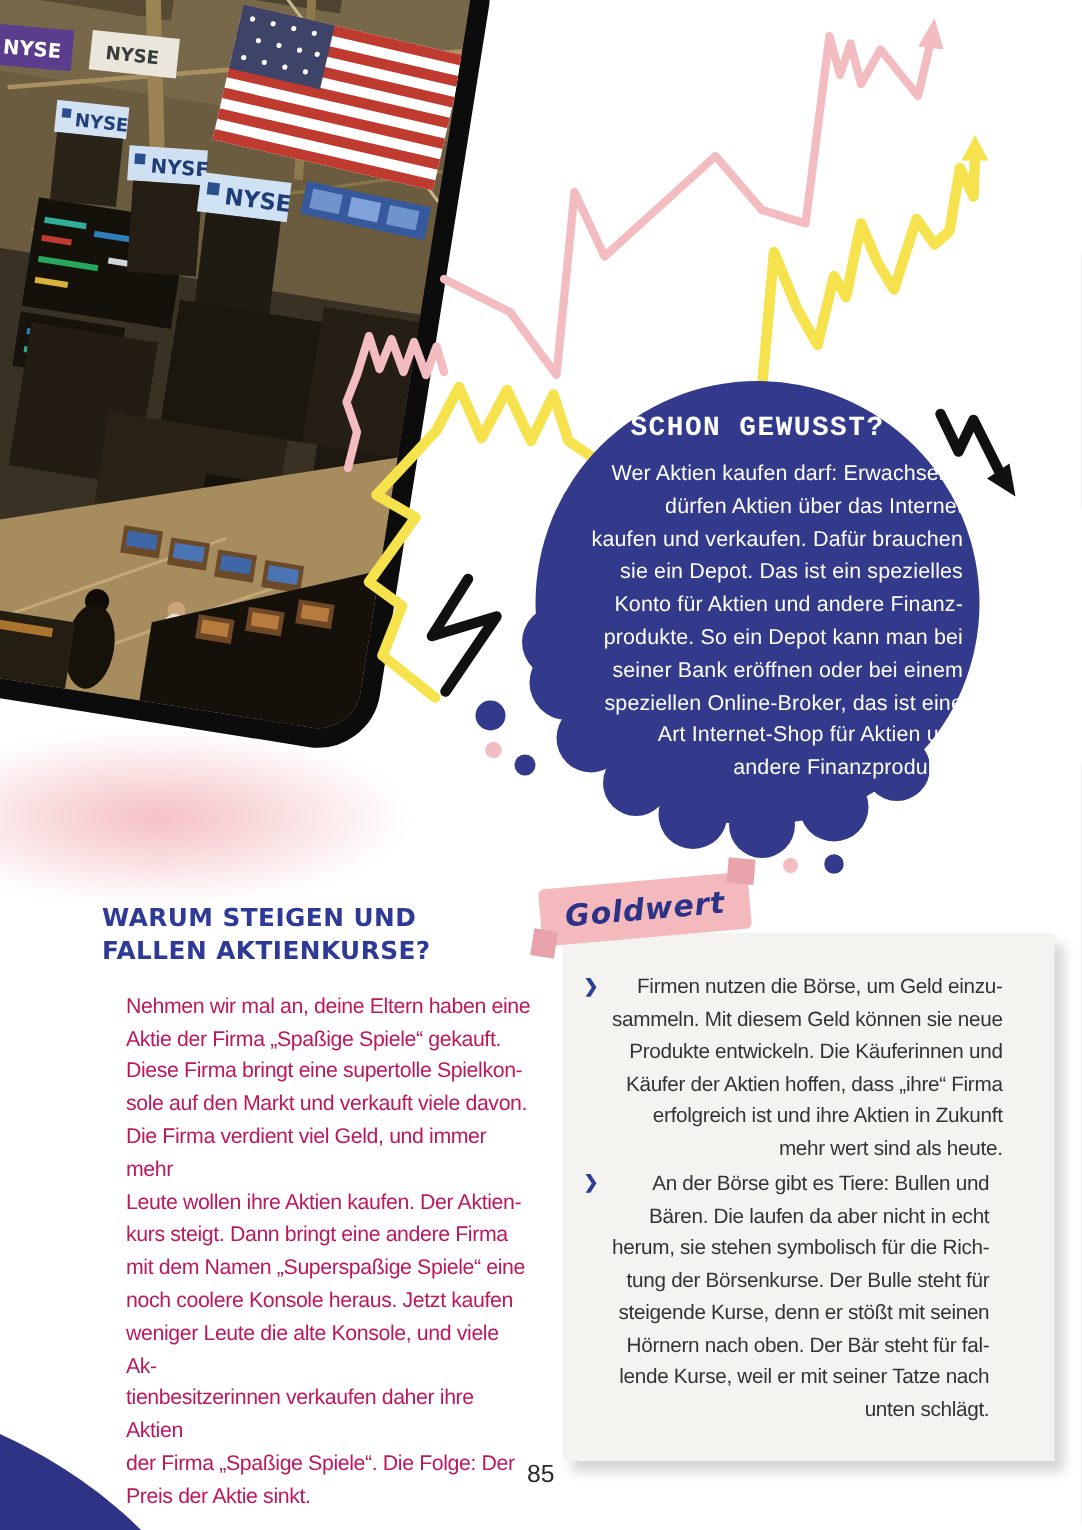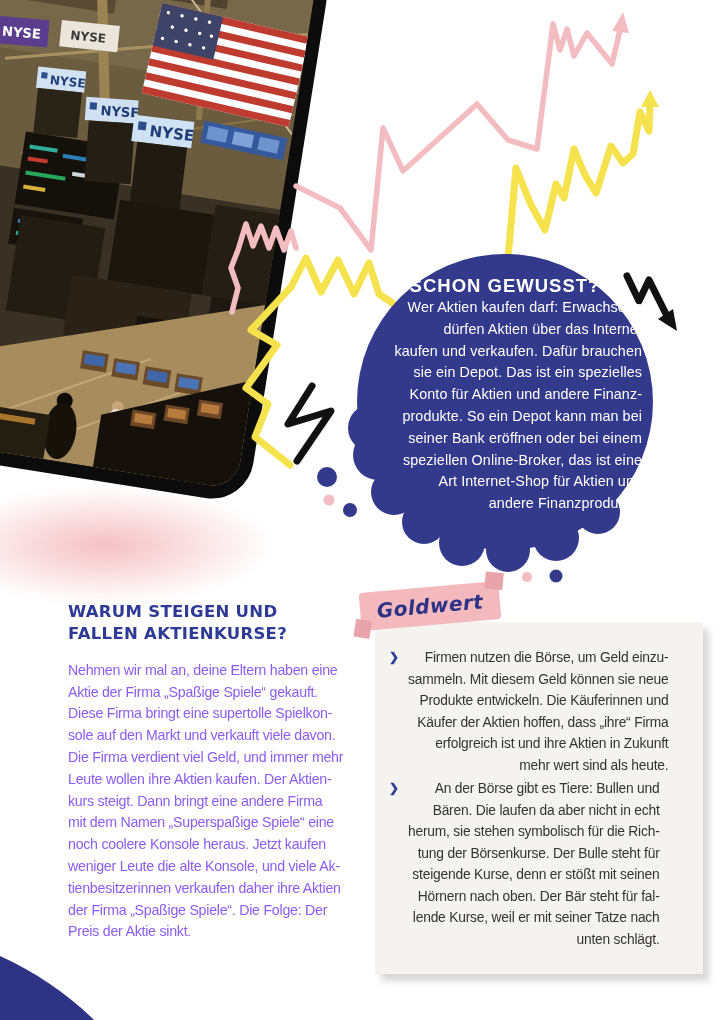--- a/index.html
+++ b/index.html
@@ -15,28 +15,28 @@
   .tablet{position:absolute;left:-90px;top:-70px;width:382px;height:548px;box-sizing:border-box;
     transform:rotate(9deg);border:13px solid #0c0c0c;border-radius:42px;overflow:hidden;
     background:#4a3f2c;z-index:2;}
   .photo{width:100%;height:100%;display:block;}
   .photo text{font-family:"DejaVu Sans",sans-serif;font-weight:bold;}
 
   svg.layer{position:absolute;left:0;top:0;z-index:3;pointer-events:none;}
   svg.bubble-layer{z-index:4;}
 
   .bubble-text{position:absolute;left:368px;top:275px;width:274px;z-index:5;text-align:center;color:#fff;}
-  .bubble-title{font-family:Liberation Sans, sans-serif;font-weight:bold;font-size:18.5px;
-    letter-spacing:1px;}
+  .bubble-title{font-family:Liberation Mono, monospace;font-weight:bold;font-size:18.5px;
+    letter-spacing:1px;margin-bottom:10px;}
   .bubble-body{font-size:14.3px;line-height:21.8px;white-space:pre-line;letter-spacing:.1px;text-align:right;}
 
   .article{position:absolute;left:68px;top:601px;width:302px;z-index:2;}
   .article h2{font-family:"DejaVu Sans",sans-serif;font-weight:bold;color:#2e3a96;font-size:16.5px;
     line-height:1.33;letter-spacing:.3px;margin:0 0 15px 0;white-space:pre-line;}
-  .article p{margin:0;font-size:14.2px;letter-spacing:-0.25px;line-height:21.8px;color:#8b5cf6;white-space:pre-line;}
+  .article p{margin:16px;font-size:14.2px;letter-spacing:-0.25px;line-height:21.8px;color:#be185d;white-space:pre-line;}
 
   .infobox{position:absolute;left:375px;top:622px;width:328px;box-sizing:border-box;z-index:2;
     background:#f4f3f0;box-shadow:6px 7px 7px rgba(0,0,0,.16);padding:25px 12px 22px 14px;}
   .bullet{display:flex;gap:7px;margin-bottom:2px;}
   .chev{color:#2c3f96;font-size:12px;font-weight:bold;line-height:21.5px;flex:0 0 12px;}
   .bullet p{margin:0;font-size:13.8px;letter-spacing:-0.2px;line-height:21.5px;color:#333;white-space:pre-line;text-align:right;}
 
   .ribbon{position:absolute;left:360px;top:587px;width:140px;height:38px;z-index:6;
     background:#f3b9bd;transform:rotate(-5deg);border-radius:4px;
     display:flex;align-items:center;justify-content:center;
@@ -284,18 +284,19 @@
 tung der Börsenkurse. Der Bulle steht für
 steigende Kurse, denn er stößt mit seinen
 Hörnern nach oben. Der Bär steht für fal-
 lende Kurse, weil er mit seiner Tatze nach
 unten schlägt.</p>
     </div>
   </div>
 
   <div class="ribbon">Goldwert</div>
 
+  <div class="pagenum">85</div>
 
   <svg class="corner" width="110" height="70" viewBox="0 0 110 70">
     <path d="M0,6 C35,22 68,44 94,70 L0,70 Z" fill="#2e3385"></path>
   </svg>
 
 </div>
 
 </body></html>

